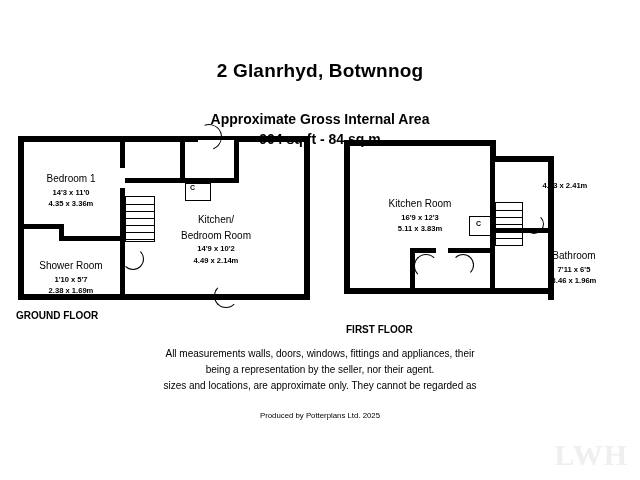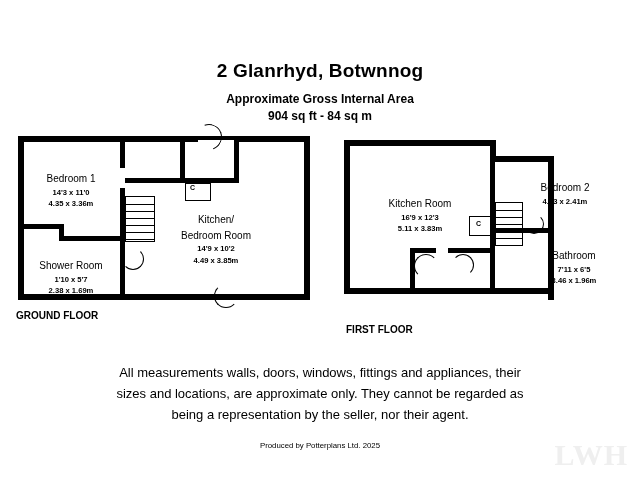--- a/index.html
+++ b/index.html
@@ -28,23 +28,23 @@
     top: 60px;
     width: 640px;
     text-align: center;
   }
   .title {
     font-size: 19px;
     font-weight: bold;
     letter-spacing: 0.2px;
   }
   .subtitle {
-    font-size: 12px;
-    font-weight: bold;
-    margin-top: 9px;
+    font-size: 14px;
+    font-weight: bold;
+    margin-top: 27px;
     line-height: 1.45;
   }
 
   
   .plan {
     position: absolute;
   }
   .wall {
     position: absolute;
     background: #000000;
@@ -105,23 +105,23 @@
     top: 346px;
     width: 640px;
     text-align: center;
   }
   .disclaimer-title {
     font-size: 8.4px;
     font-weight: bold;
     letter-spacing: 0.1px;
   }
   .disclaimer-body {
-    font-size: 13px;
+    font-size: 10px;
     line-height: 1.62;
-    margin-top: 16px;
+    margin-top: 0;
   }
   .producer {
     font-size: 7.8px;
     margin-top: 16px;
   }
 
   
   .watermark {
     position: absolute;
     right: 12px;
@@ -199,21 +199,21 @@
     <div class="room-label" style="left:4px; top:122px; width:98px;">
       <div class="rname">Shower Room</div>
       <div>1'10 x 5'7</div>
       <div>2.38 x 1.69m</div>
     </div>
 
     <div class="room-label" style="left:150px; top:76px; width:96px;">
       <div class="rname">Kitchen/</div>
       <div class="rname">Bedroom Room</div>
       <div>14'9 x 10'2</div>
-      <div>4.49 x 3.85m</div>
+      <div>4.49 x 2.14m</div>
     </div>
   </div>
 
   <div class="floor-caption" style="left:16px; top:310px;">GROUND FLOOR</div>
 
   <div class="plan" style="left:344px; top:140px; width:284px; height:166px;">
 
     <div class="wall" style="left:0; top:0; width:152px; height:6px;"></div>
     <div class="wall" style="left:0; top:0; width:6px; height:154px;"></div>
     <div class="wall" style="left:0; top:148px; width:152px; height:6px;"></div>
@@ -249,37 +249,36 @@
     <div class="arc" style="left:108px; top:114px; width:22px; height:22px; border-color:#000; border-bottom-color:transparent; border-left-color:transparent;"></div>
     <div class="arc" style="left:180px; top:74px; width:20px; height:20px; border-color:#000; border-top-color:transparent; border-left-color:transparent;"></div>
 
     <div class="room-label" style="left:26px; top:56px; width:100px;">
       <div class="rname">Kitchen Room</div>
       <div>16'9 x 12'3</div>
       <div>5.11 x 3.83m</div>
     </div>
 
     <div class="room-label" style="left:162px; top:40px; width:118px;">
-      <div class="rname">Bedroom 2</div>
       <div>4.13 x 2.41m</div>
     </div>
 
     <div class="room-label" style="left:182px; top:108px; width:96px;">
       <div class="rname">Bathroom</div>
       <div>7'11 x 6'5</div>
       <div>3.46 x 1.96m</div>
     </div>
   </div>
 
   <div class="floor-caption" style="left:346px; top:324px;">FIRST FLOOR</div>
 
   <div class="footer">
     <div class="disclaimer-body">
       <div>All measurements walls, doors, windows, fittings and appliances, their</div>
+      <div>being a representation by the seller, nor their agent.</div>
       <div>sizes and locations, are approximate only. They cannot be regarded as</div>
-      <div>being a representation by the seller, nor their agent.</div>
     </div>
     <div class="producer">Produced by Potterplans Ltd. 2025</div>
   </div>
 
   <div class="watermark">LWH</div>
 
 </div>
 
 </body></html>

